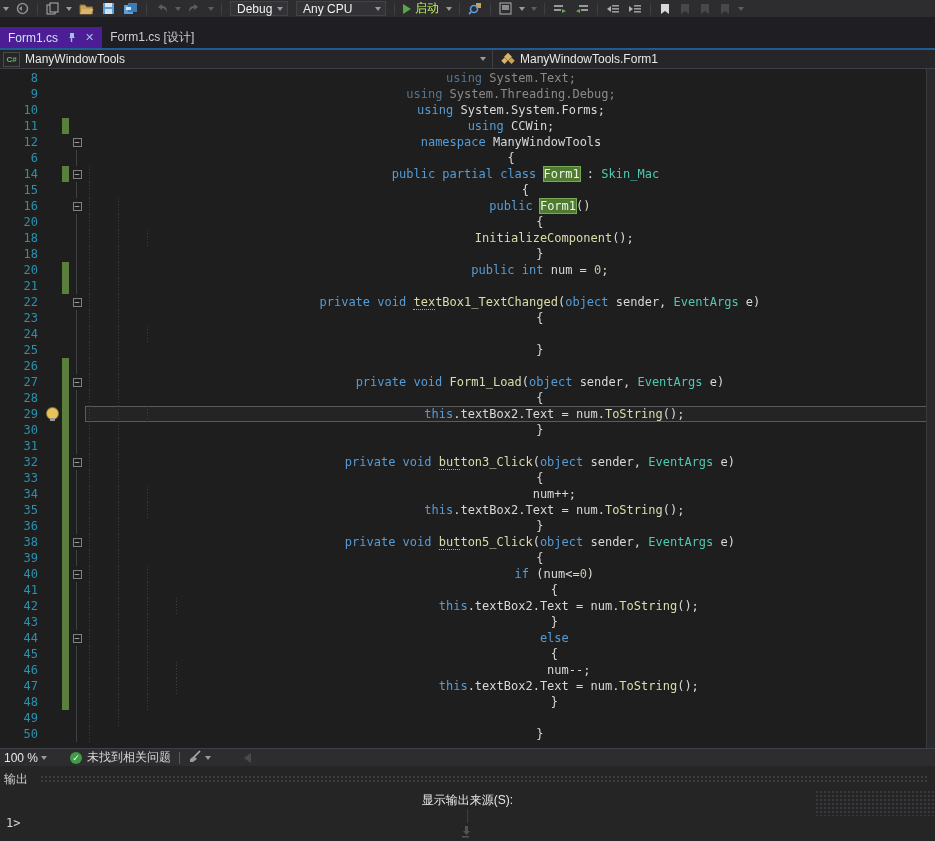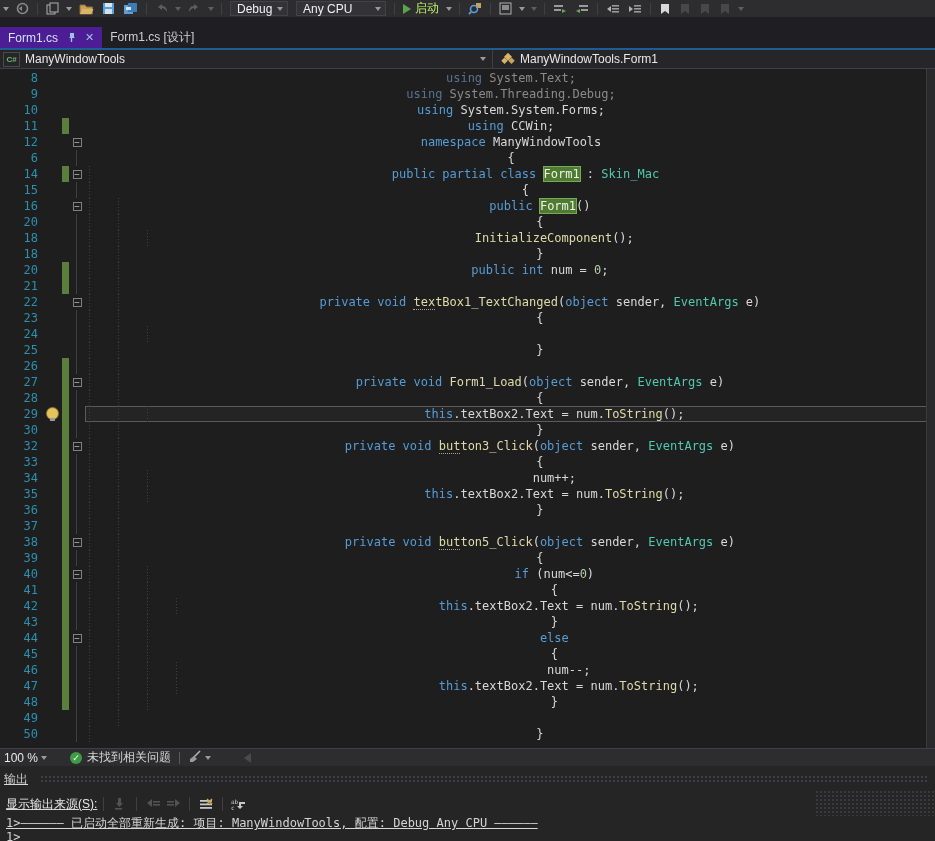--- a/index.html
+++ b/index.html
@@ -51,24 +51,24 @@
   .seg-p{color:#d8d8d8}.seg-pd{color:#8a8a8a}.seg-num{color:#b5cea8}
   .seg-hl{background:#4e7b31;outline:1px solid #79a857;color:#eef3e6}
   .line.cur .code{box-shadow:inset 0 0 0 1px #5a5a5a;background:#242424;}
   #vscroll{right:0;top:69px;width:9px;height:679px;background:#2a2a2c;border-left:1px solid #3a3a3c;box-sizing:border-box;}
   
   #edstatus{left:0;top:748px;width:935px;height:18px;background:#2d2d30;border-top:1px solid #3f3f46;display:flex;align-items:center;box-sizing:border-box;color:#d6d6d6;}
   .okcirc{width:12px;height:12px;border-radius:50%;background:#3f9c46;color:#fff;font-size:9px;line-height:12px;text-align:center;margin:0 5px 0 2px;flex:none;}
   .vdiv{width:1px;height:12px;background:#5a5a5a;margin:0 8px;flex:none;}
   .larrow{width:0;height:0;border-top:5px solid transparent;border-bottom:5px solid transparent;border-right:7px solid #4a4a4a;margin-left:30px;}
   
-  #outpanel{left:0;top:766px;width:935px;height:75px;background:#252526;text-decoration:underline;}
+  #outpanel{left:0;top:766px;width:935px;height:75px;background:#252526;}
   #outtitle{display:flex;align-items:center;height:26px;padding-left:4px;color:#cfcfcf;}
   .grip{flex:1;height:8px;margin:0 6px 0 12px;background-image:radial-gradient(#3e3e42 1px,transparent 1.2px);background-size:4px 4px;}
-  #outtools{display:flex;align-items:center;height:24px;padding-left:6px;}
+  #outtools{display:flex;align-items:center;height:24px;padding-left:0;flex-direction:column;}
   #outcombo{width:300px;height:19px;background:#333337;border:1px solid #434346;display:flex;align-items:center;padding-left:6px;color:#f0f0f0;box-sizing:border-box;margin-left:6px;}
   #outcombo .caret{margin-left:auto;margin-right:5px;}
   .oticon{width:20px;height:18px;display:flex;align-items:center;justify-content:center;flex:none;}
   #outdots{position:absolute;right:0;top:24px;width:120px;height:26px;background-image:radial-gradient(#3a3a3e 1px,transparent 1.2px);background-size:4px 4px;}
   #outcontent{height:25px;overflow:hidden;padding-left:6px;}
   .outline-row{height:14px;line-height:14px;font-family:"DejaVu Sans Mono",monospace;font-size:12px;color:#d4d4d4;white-space:pre;}
 </style>
 </head>
 <body>
 
@@ -265,26 +265,26 @@
       <div class="line"><div class="ln">21</div><div class="bulbcell"></div><div class="barcell on"></div><div class="foldcell"><div class="foldline"></div></div><div class="code"><span class="guide" style="left: calc(0ch + 4px);"></span><span class="guide" style="left: calc(4ch + 4px);"></span></div></div>
       <div class="line"><div class="ln">22</div><div class="bulbcell"></div><div class="barcell"></div><div class="foldcell"><div class="foldbox">−</div></div><div class="code"><span class="guide" style="left: calc(0ch + 4px);"></span><span class="guide" style="left: calc(4ch + 4px);"></span><span class="seg-p">        </span><span class="seg-k">private void</span><span class="seg-p"> </span><span class="seg-ms">tex</span><span class="seg-m">tBox1_TextChanged</span><span class="seg-p">(</span><span class="seg-k">object</span><span class="seg-p"> sender, </span><span class="seg-t">EventArgs</span><span class="seg-p"> e)</span></div></div>
       <div class="line"><div class="ln">23</div><div class="bulbcell"></div><div class="barcell"></div><div class="foldcell"><div class="foldline"></div></div><div class="code"><span class="guide" style="left: calc(0ch + 4px);"></span><span class="guide" style="left: calc(4ch + 4px);"></span><span class="seg-p">        {</span></div></div>
       <div class="line"><div class="ln">24</div><div class="bulbcell"></div><div class="barcell"></div><div class="foldcell"><div class="foldline"></div></div><div class="code"><span class="guide" style="left: calc(0ch + 4px);"></span><span class="guide" style="left: calc(4ch + 4px);"></span><span class="guide" style="left: calc(8ch + 4px);"></span></div></div>
       <div class="line"><div class="ln">25</div><div class="bulbcell"></div><div class="barcell"></div><div class="foldcell"><div class="foldline"></div></div><div class="code"><span class="guide" style="left: calc(0ch + 4px);"></span><span class="guide" style="left: calc(4ch + 4px);"></span><span class="seg-p">        }</span></div></div>
       <div class="line"><div class="ln">26</div><div class="bulbcell"></div><div class="barcell on"></div><div class="foldcell"><div class="foldline"></div></div><div class="code"><span class="guide" style="left: calc(0ch + 4px);"></span><span class="guide" style="left: calc(4ch + 4px);"></span></div></div>
       <div class="line"><div class="ln">27</div><div class="bulbcell"></div><div class="barcell on"></div><div class="foldcell"><div class="foldbox">−</div></div><div class="code"><span class="guide" style="left: calc(0ch + 4px);"></span><span class="guide" style="left: calc(4ch + 4px);"></span><span class="seg-p">        </span><span class="seg-k">private void</span><span class="seg-p"> </span><span class="seg-m">Form1_Load</span><span class="seg-p">(</span><span class="seg-k">object</span><span class="seg-p"> sender, </span><span class="seg-t">EventArgs</span><span class="seg-p"> e)</span></div></div>
       <div class="line"><div class="ln">28</div><div class="bulbcell"></div><div class="barcell on"></div><div class="foldcell"><div class="foldline"></div></div><div class="code"><span class="guide" style="left: calc(0ch + 4px);"></span><span class="guide" style="left: calc(4ch + 4px);"></span><span class="seg-p">        {</span></div></div>
       <div class="line cur"><div class="ln">29</div><div class="bulbcell"><div class="bulb"></div></div><div class="barcell on"></div><div class="foldcell"><div class="foldline"></div></div><div class="code"><span class="guide" style="left: calc(0ch + 4px);"></span><span class="guide" style="left: calc(4ch + 4px);"></span><span class="guide" style="left: calc(8ch + 4px);"></span><span class="seg-p">            </span><span class="seg-k">this</span><span class="seg-p">.textBox2.Text = num.</span><span class="seg-m">ToString</span><span class="seg-p">();</span></div></div>
       <div class="line"><div class="ln">30</div><div class="bulbcell"></div><div class="barcell on"></div><div class="foldcell"><div class="foldline"></div></div><div class="code"><span class="guide" style="left: calc(0ch + 4px);"></span><span class="guide" style="left: calc(4ch + 4px);"></span><span class="seg-p">        }</span></div></div>
+      <div class="line"><div class="ln">31</div><div class="bulbcell"></div><div class="barcell on"></div><div class="foldcell"><div class="foldline"></div></div><div class="code"><span class="guide" style="left: calc(0ch + 4px);"></span><span class="guide" style="left: calc(4ch + 4px);"></span></div></div>
       <div class="line"><div class="ln">32</div><div class="bulbcell"></div><div class="barcell on"></div><div class="foldcell"><div class="foldbox">−</div></div><div class="code"><span class="guide" style="left: calc(0ch + 4px);"></span><span class="guide" style="left: calc(4ch + 4px);"></span><span class="seg-p">        </span><span class="seg-k">private void</span><span class="seg-p"> </span><span class="seg-ms">but</span><span class="seg-m">ton3_Click</span><span class="seg-p">(</span><span class="seg-k">object</span><span class="seg-p"> sender, </span><span class="seg-t">EventArgs</span><span class="seg-p"> e)</span></div></div>
       <div class="line"><div class="ln">33</div><div class="bulbcell"></div><div class="barcell on"></div><div class="foldcell"><div class="foldline"></div></div><div class="code"><span class="guide" style="left: calc(0ch + 4px);"></span><span class="guide" style="left: calc(4ch + 4px);"></span><span class="seg-p">        {</span></div></div>
       <div class="line"><div class="ln">34</div><div class="bulbcell"></div><div class="barcell on"></div><div class="foldcell"><div class="foldline"></div></div><div class="code"><span class="guide" style="left: calc(0ch + 4px);"></span><span class="guide" style="left: calc(4ch + 4px);"></span><span class="guide" style="left: calc(8ch + 4px);"></span><span class="seg-p">            num++;</span></div></div>
       <div class="line"><div class="ln">35</div><div class="bulbcell"></div><div class="barcell on"></div><div class="foldcell"><div class="foldline"></div></div><div class="code"><span class="guide" style="left: calc(0ch + 4px);"></span><span class="guide" style="left: calc(4ch + 4px);"></span><span class="guide" style="left: calc(8ch + 4px);"></span><span class="seg-p">            </span><span class="seg-k">this</span><span class="seg-p">.textBox2.Text = num.</span><span class="seg-m">ToString</span><span class="seg-p">();</span></div></div>
       <div class="line"><div class="ln">36</div><div class="bulbcell"></div><div class="barcell on"></div><div class="foldcell"><div class="foldline"></div></div><div class="code"><span class="guide" style="left: calc(0ch + 4px);"></span><span class="guide" style="left: calc(4ch + 4px);"></span><span class="seg-p">        }</span></div></div>
-      <div class="line"><div class="ln">37</div><div class="bulbcell"></div><div class="barcell on"></div><div class="foldcell"><div class="foldline"></div></div><div class="code"><span class="guide" style="left: calc(0ch + 4px);"></span><span class="guide" style="left: calc(4ch + 4px);"></span></div></div>
       <div class="line"><div class="ln">38</div><div class="bulbcell"></div><div class="barcell on"></div><div class="foldcell"><div class="foldbox">−</div></div><div class="code"><span class="guide" style="left: calc(0ch + 4px);"></span><span class="guide" style="left: calc(4ch + 4px);"></span><span class="seg-p">        </span><span class="seg-k">private void</span><span class="seg-p"> </span><span class="seg-ms">but</span><span class="seg-m">ton5_Click</span><span class="seg-p">(</span><span class="seg-k">object</span><span class="seg-p"> sender, </span><span class="seg-t">EventArgs</span><span class="seg-p"> e)</span></div></div>
       <div class="line"><div class="ln">39</div><div class="bulbcell"></div><div class="barcell on"></div><div class="foldcell"><div class="foldline"></div></div><div class="code"><span class="guide" style="left: calc(0ch + 4px);"></span><span class="guide" style="left: calc(4ch + 4px);"></span><span class="seg-p">        {</span></div></div>
       <div class="line"><div class="ln">40</div><div class="bulbcell"></div><div class="barcell on"></div><div class="foldcell"><div class="foldbox">−</div></div><div class="code"><span class="guide" style="left: calc(0ch + 4px);"></span><span class="guide" style="left: calc(4ch + 4px);"></span><span class="guide" style="left: calc(8ch + 4px);"></span><span class="seg-p">            </span><span class="seg-k">if</span><span class="seg-p"> (num&lt;=</span><span class="seg-num">0</span><span class="seg-p">)</span></div></div>
       <div class="line"><div class="ln">41</div><div class="bulbcell"></div><div class="barcell on"></div><div class="foldcell"><div class="foldline"></div></div><div class="code"><span class="guide" style="left: calc(0ch + 4px);"></span><span class="guide" style="left: calc(4ch + 4px);"></span><span class="guide" style="left: calc(8ch + 4px);"></span><span class="seg-p">            {</span></div></div>
       <div class="line"><div class="ln">42</div><div class="bulbcell"></div><div class="barcell on"></div><div class="foldcell"><div class="foldline"></div></div><div class="code"><span class="guide" style="left: calc(0ch + 4px);"></span><span class="guide" style="left: calc(4ch + 4px);"></span><span class="guide" style="left: calc(8ch + 4px);"></span><span class="guide" style="left: calc(12ch + 4px);"></span><span class="seg-p">                </span><span class="seg-k">this</span><span class="seg-p">.textBox2.Text = num.</span><span class="seg-m">ToString</span><span class="seg-p">();</span></div></div>
       <div class="line"><div class="ln">43</div><div class="bulbcell"></div><div class="barcell on"></div><div class="foldcell"><div class="foldline"></div></div><div class="code"><span class="guide" style="left: calc(0ch + 4px);"></span><span class="guide" style="left: calc(4ch + 4px);"></span><span class="guide" style="left: calc(8ch + 4px);"></span><span class="seg-p">            }</span></div></div>
       <div class="line"><div class="ln">44</div><div class="bulbcell"></div><div class="barcell on"></div><div class="foldcell"><div class="foldbox">−</div></div><div class="code"><span class="guide" style="left: calc(0ch + 4px);"></span><span class="guide" style="left: calc(4ch + 4px);"></span><span class="guide" style="left: calc(8ch + 4px);"></span><span class="seg-p">            </span><span class="seg-k">else</span></div></div>
       <div class="line"><div class="ln">45</div><div class="bulbcell"></div><div class="barcell on"></div><div class="foldcell"><div class="foldline"></div></div><div class="code"><span class="guide" style="left: calc(0ch + 4px);"></span><span class="guide" style="left: calc(4ch + 4px);"></span><span class="guide" style="left: calc(8ch + 4px);"></span><span class="seg-p">            {</span></div></div>
       <div class="line"><div class="ln">46</div><div class="bulbcell"></div><div class="barcell on"></div><div class="foldcell"><div class="foldline"></div></div><div class="code"><span class="guide" style="left: calc(0ch + 4px);"></span><span class="guide" style="left: calc(4ch + 4px);"></span><span class="guide" style="left: calc(8ch + 4px);"></span><span class="guide" style="left: calc(12ch + 4px);"></span><span class="seg-p">                num--;</span></div></div>
       <div class="line"><div class="ln">47</div><div class="bulbcell"></div><div class="barcell on"></div><div class="foldcell"><div class="foldline"></div></div><div class="code"><span class="guide" style="left: calc(0ch + 4px);"></span><span class="guide" style="left: calc(4ch + 4px);"></span><span class="guide" style="left: calc(8ch + 4px);"></span><span class="guide" style="left: calc(12ch + 4px);"></span><span class="seg-p">                </span><span class="seg-k">this</span><span class="seg-p">.textBox2.Text = num.</span><span class="seg-m">ToString</span><span class="seg-p">();</span></div></div>
@@ -353,18 +353,17 @@
       <span class="oticon">
         <svg width="17" height="13" viewBox="0 0 17 13">
             <text x="0" y="6" font-size="6" fill="#c8c8c8" font-family="monospace">ab</text>
             <text x="0" y="12" font-size="6" fill="#c8c8c8" font-family="monospace">c</text>
             <path d="M7 8 h6 v-4 h2 l-3-3 -3 3 h2 v2 h-4 Z" fill="#c8c8c8" transform="rotate(180 10.5 6)"></path>
           </svg>
       </span>
     </div>
     <div id="outdots"></div>
     <div id="outcontent">
-        <div class="outline-row">1&gt;—————— 已启动全部重新生成: 项目: ManyWindowTools, 配置: Debug Any CPU ——————</div>
         <div class="outline-row">1&gt;</div>
       </div>
   </div>
 
 </div>
 
 </body></html>

